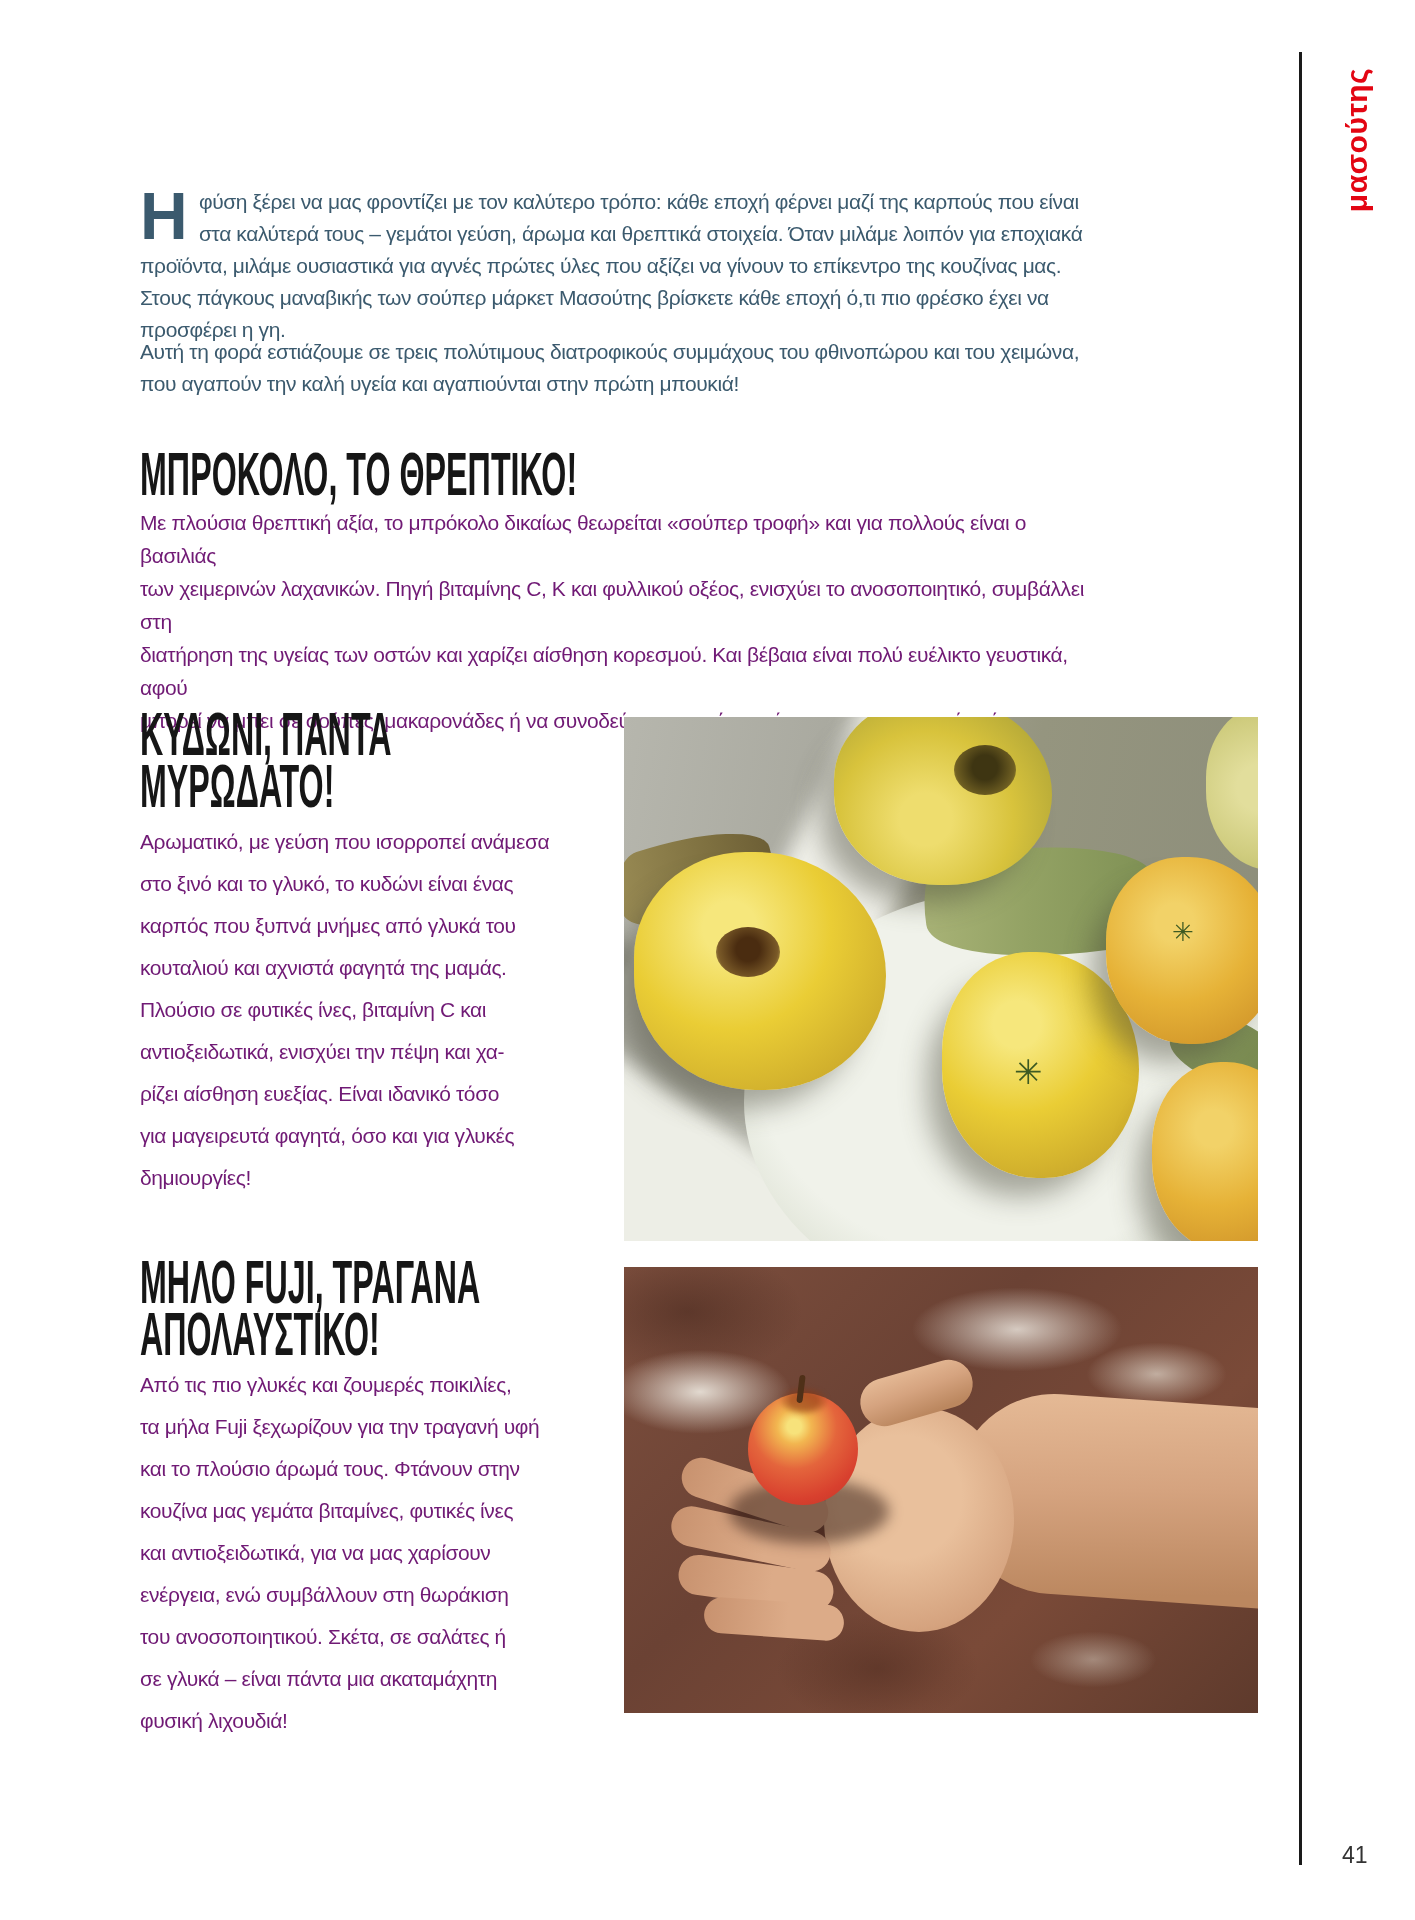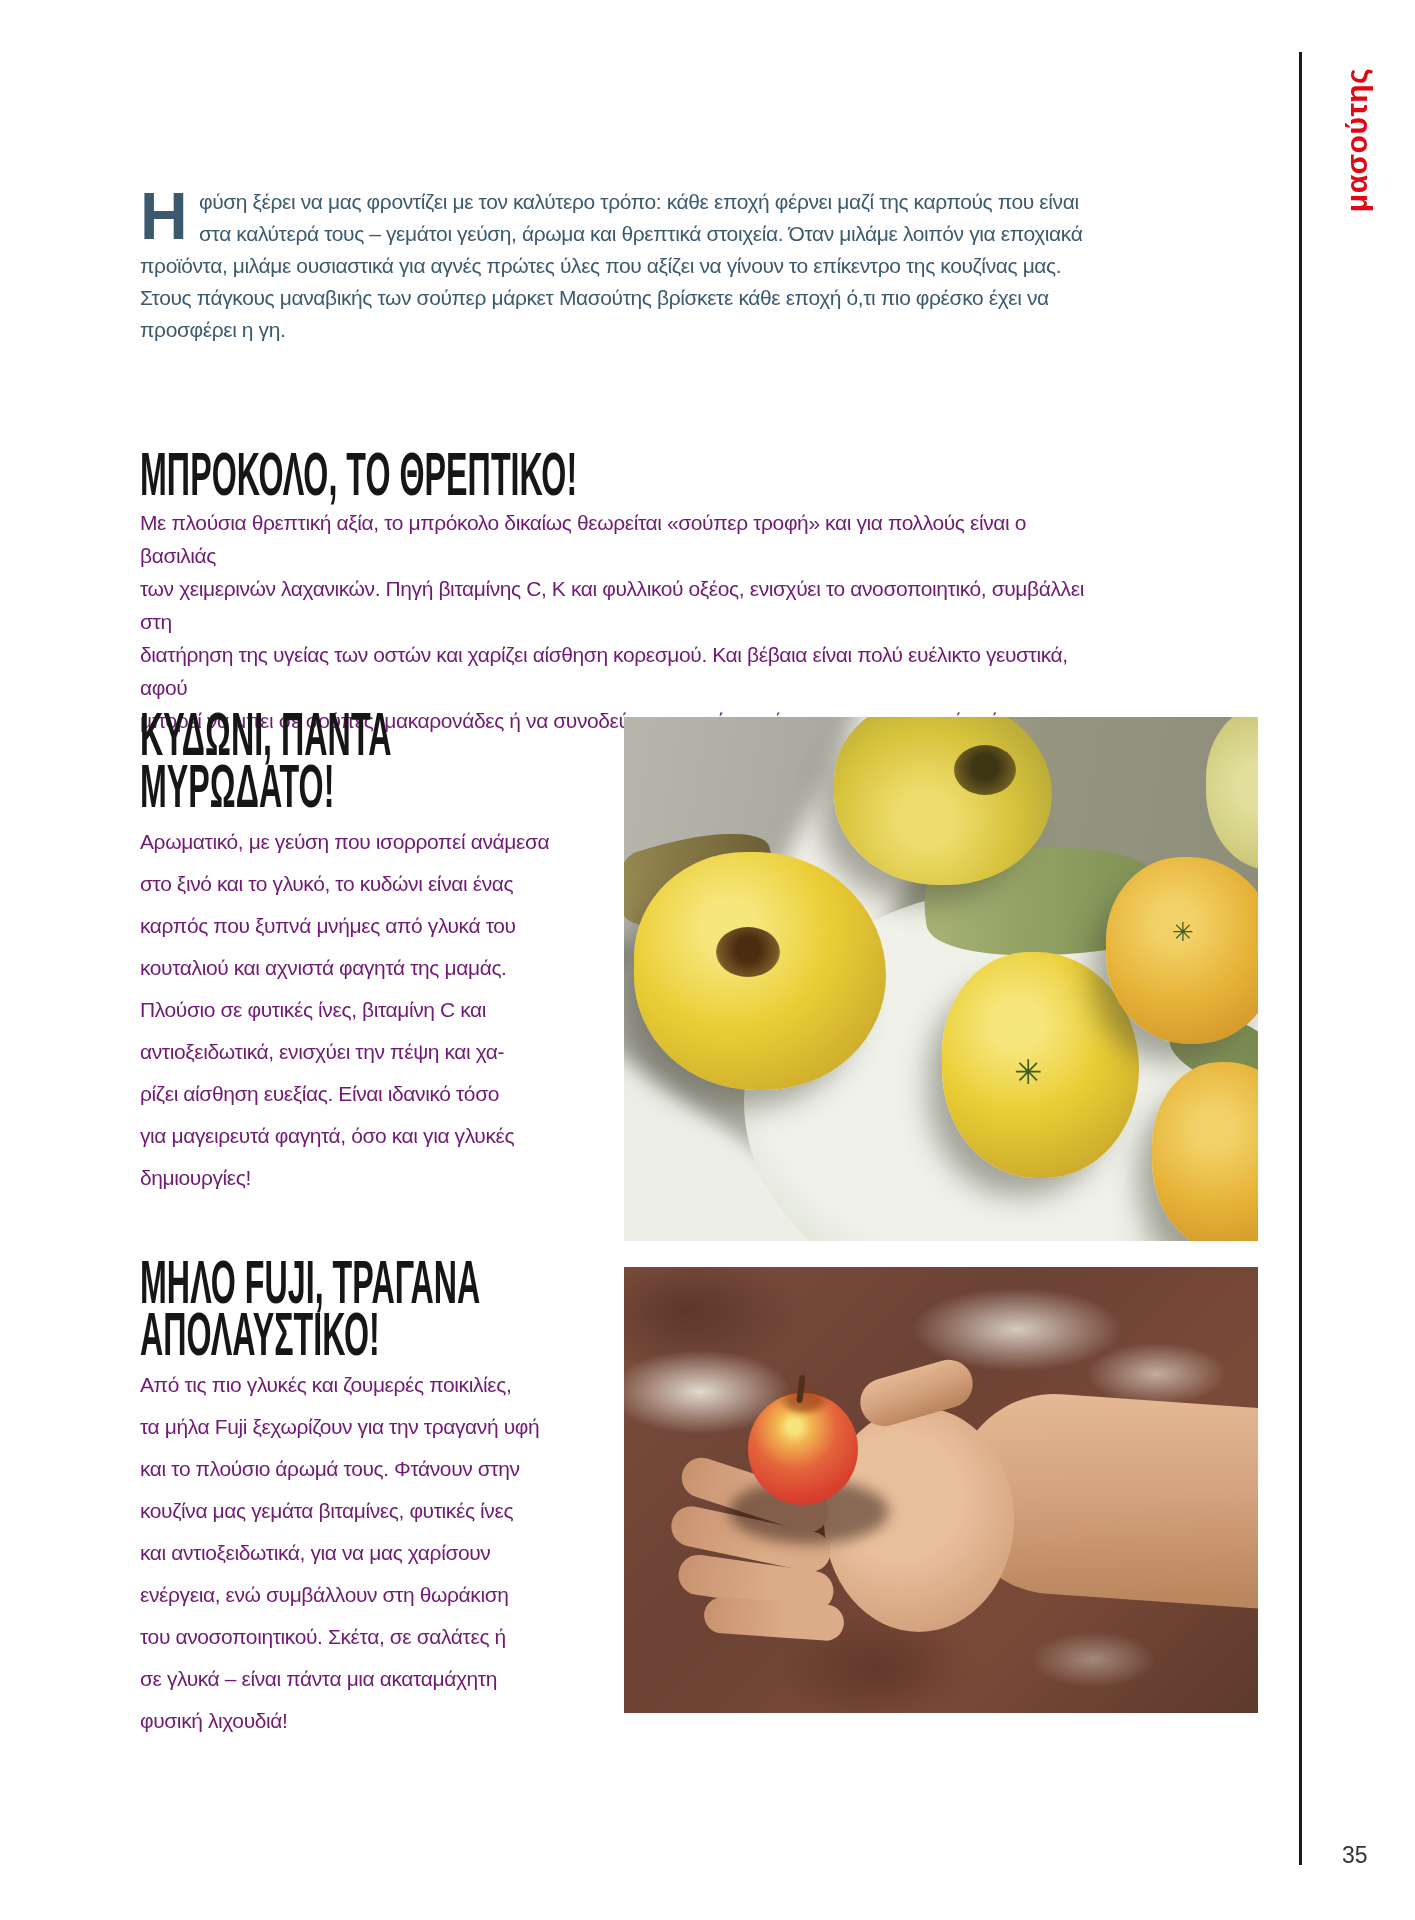--- a/index.html
+++ b/index.html
@@ -87,20 +87,22 @@
 <div id="page">
 
   <div class="para teal" style="top:154px;">
     <span class="dropcap">Η</span><span>φύση ξέρει να μας φροντίζει με τον καλύτερο τρόπο: κάθε εποχή φέρνει μαζί της καρπούς που είναι
 στα καλύτερά τους – γεμάτοι γεύση, άρωμα και θρεπτικά στοιχεία. Όταν μιλάμε λοιπόν για εποχιακά
 προϊόντα, μιλάμε ουσιαστικά για αγνές πρώτες ύλες που αξίζει να γίνουν το επίκεντρο της κουζίνας μας.
 Στους πάγκους μαναβικής των σούπερ μάρκετ Μασούτης βρίσκετε κάθε εποχή ό,τι πιο φρέσκο έχει να
 προσφέρει η γη.</span>
   </div>
 
+  <div class="para teal" style="top:336px;">Αυτή τη φορά εστιάζουμε σε τρεις πολύτιμους διατροφικούς συμμάχους του φθινοπώρου και του χειμώνα,
+που αγαπούν την καλή υγεία και αγαπιούνται στην πρώτη μπουκιά!</div>
 
   <div class="headline" style="top:448px;">ΜΠΡΟΚΟΛΟ, ΤΟ ΘΡΕΠΤΙΚΟ!</div>
   <div class="para bodytxt" style="top:506px;line-height:33px;">Με πλούσια θρεπτική αξία, το μπρόκολο δικαίως θεωρείται «σούπερ τροφή» και για πολλούς είναι ο βασιλιάς
 των χειμερινών λαχανικών. Πηγή βιταμίνης C, K και φυλλικού οξέος, ενισχύει το ανοσοποιητικό, συμβάλλει στη
 διατήρηση της υγείας των οστών και χαρίζει αίσθηση κορεσμού. Και βέβαια είναι πολύ ευέλικτο γευστικά, αφού
 μπορεί να μπει σε σούπες, μακαρονάδες ή να συνοδεύσει το κυρίως πιάτο με τον πιο υγιεινό τρόπο.</div>
 
   <div class="headline" style="top:708px;">ΚΥΔΩΝΙ, ΠΑΝΤΑ
 ΜΥΡΩΔΑΤΟ!</div>
   <div class="para para-narrow bodytxt" style="top:821px;">Αρωματικό, με γεύση που ισορροπεί ανάμεσα
@@ -158,15 +160,15 @@
     <div class="finger" style="left:54px;top:296px;width:156px;transform:rotate(8deg);"></div>
     <div class="finger" style="left:80px;top:334px;width:140px;height:36px;transform:rotate(4deg);"></div>
     <div class="apple-shadow"></div>
     <div class="apple"></div>
     <div class="apple-dimple"></div>
     <div class="stem"></div>
   </div>
 
   <div class="vrule"></div>
   <div class="brand">μασούτης</div>
-  <div class="pagenum">35</div>
+  <div class="pagenum">41</div>
 
 </div>
 
 </body></html>

